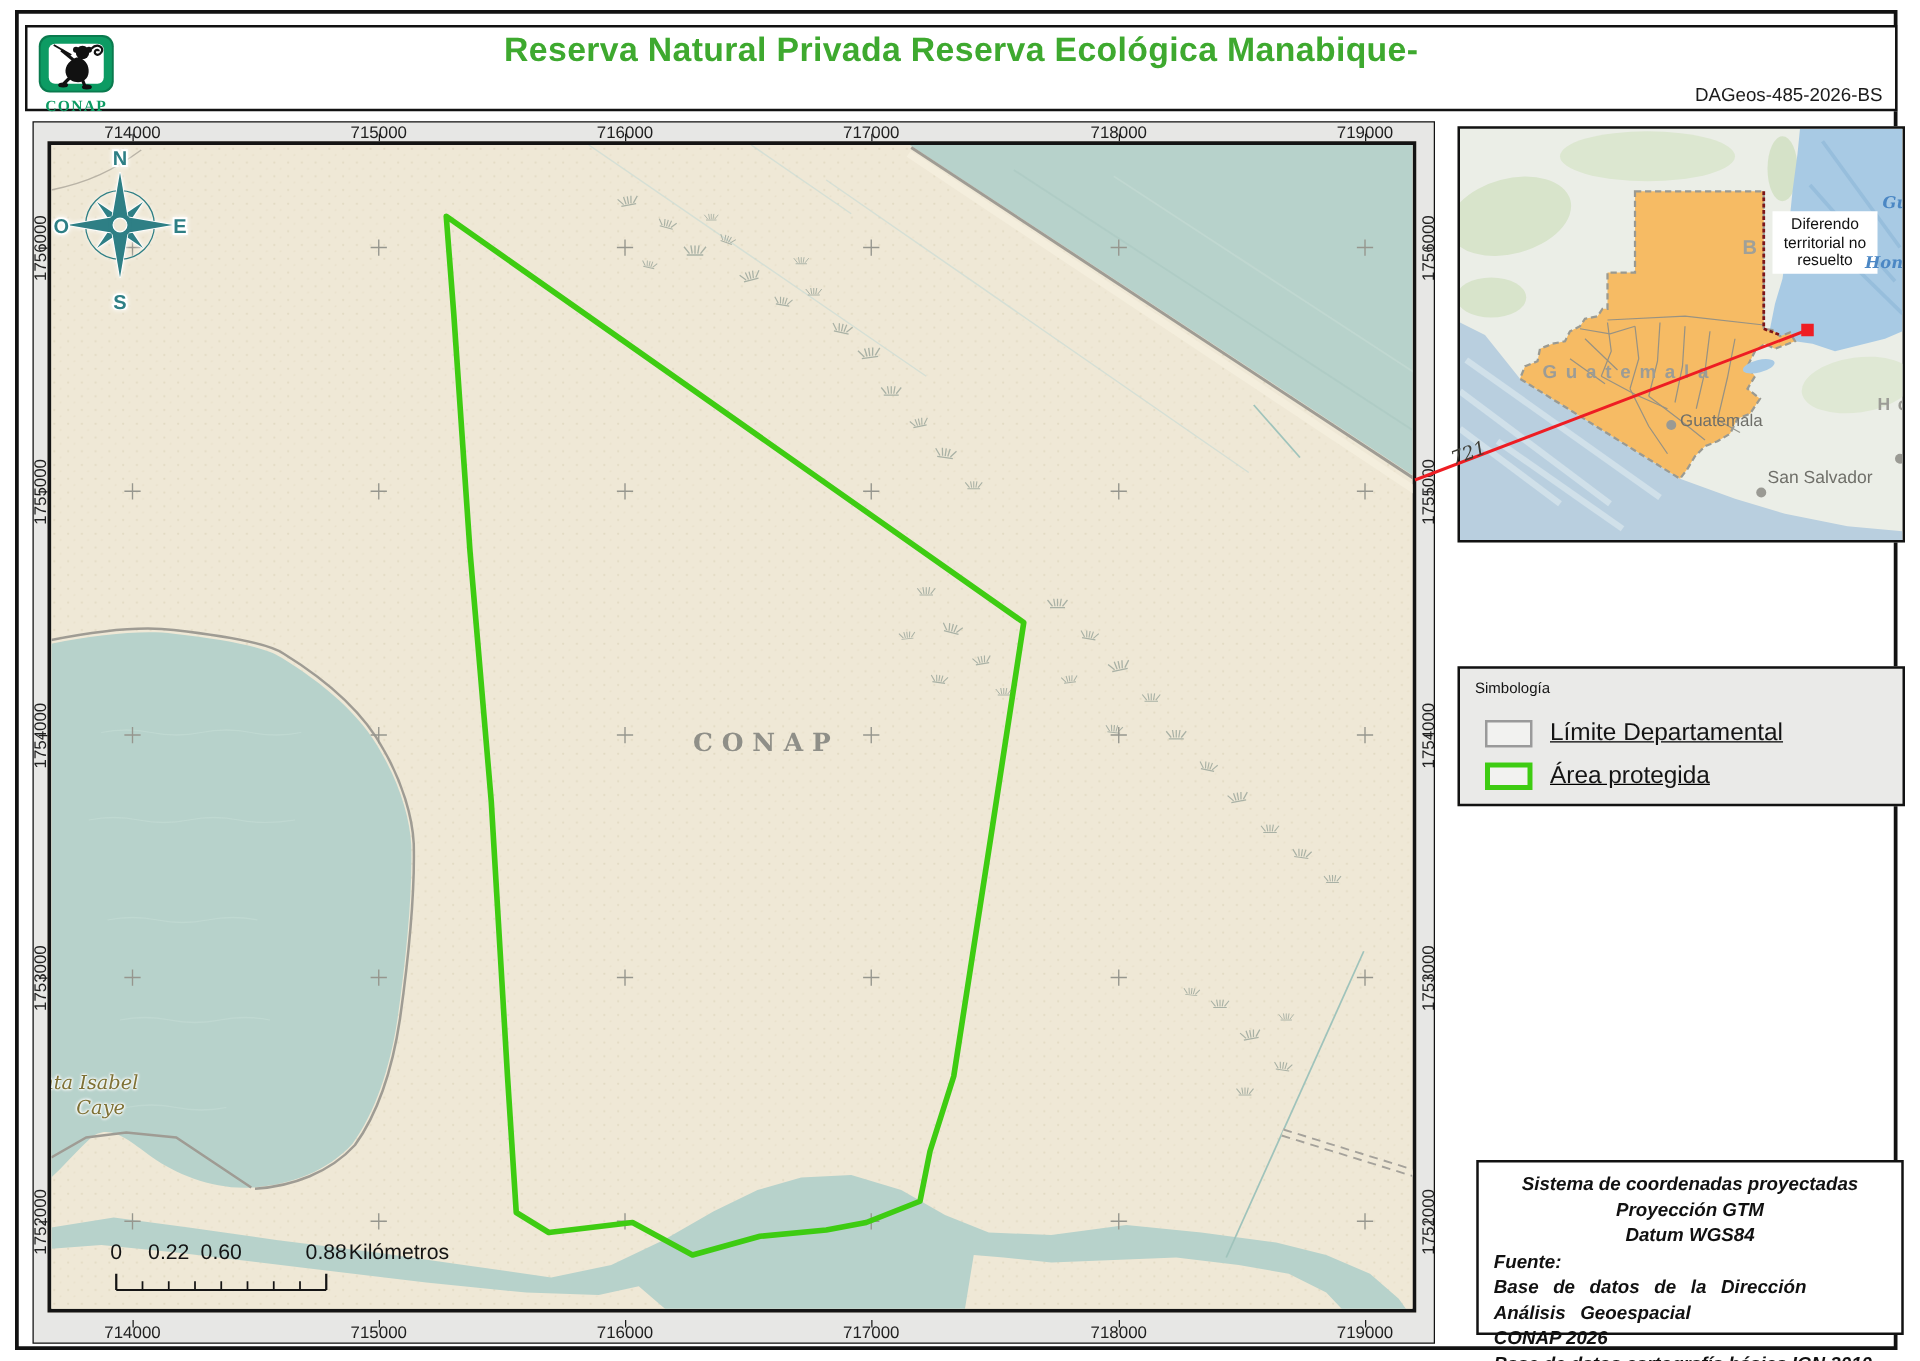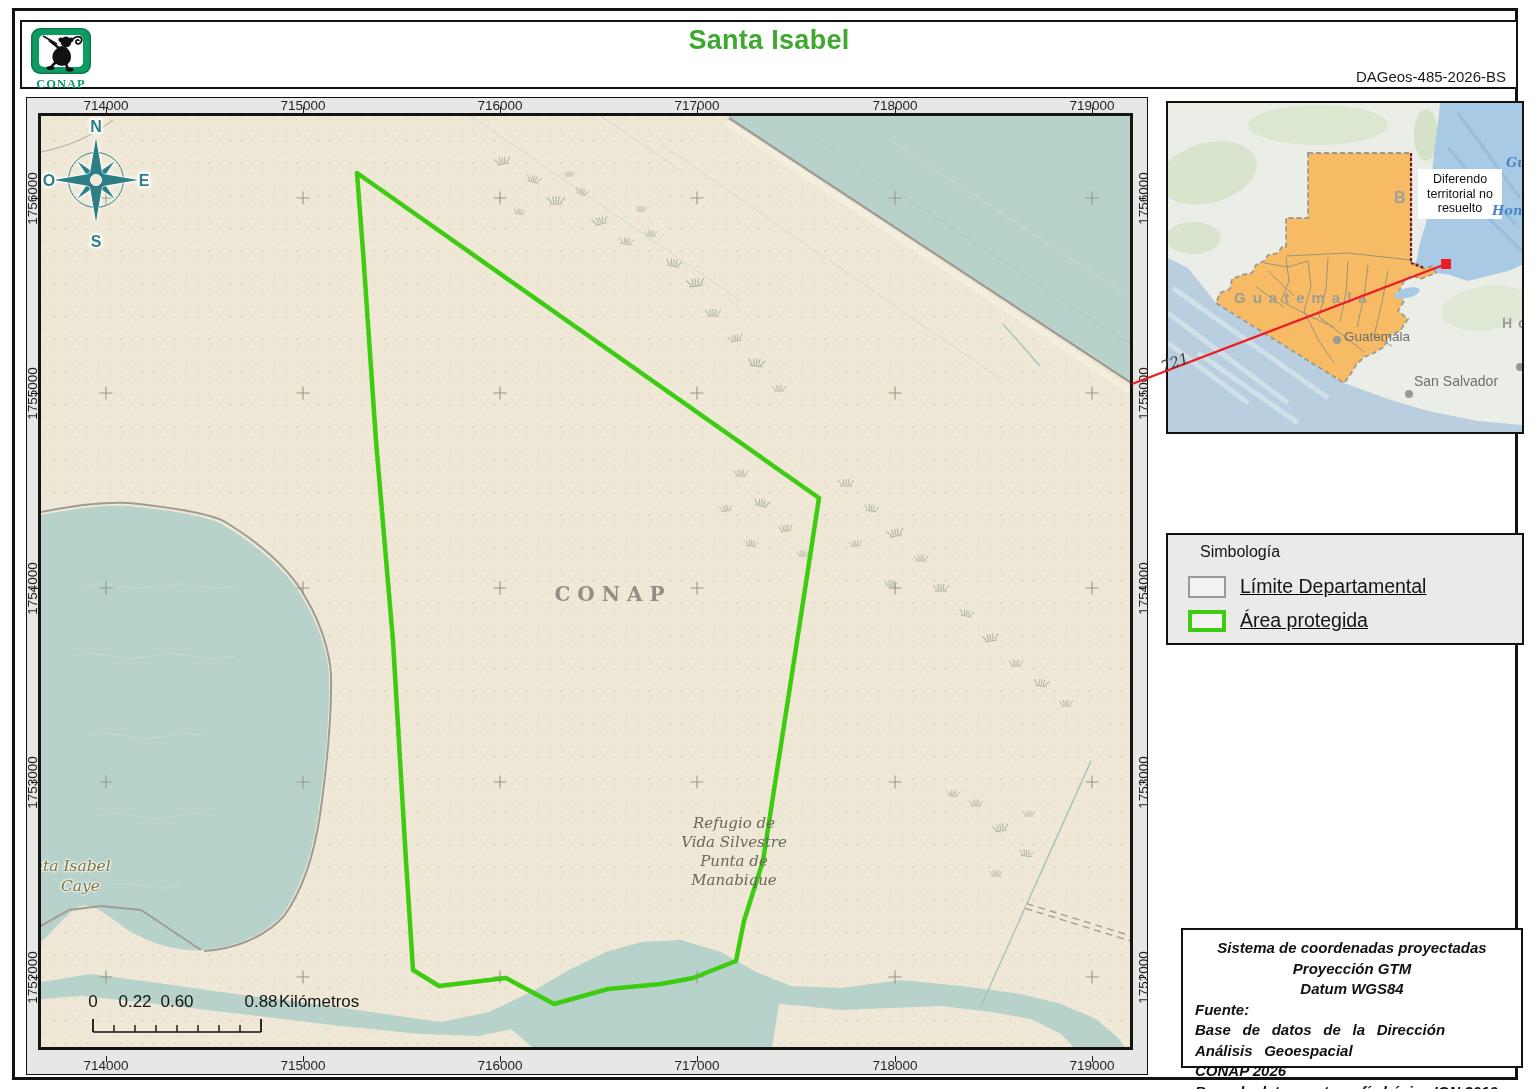--- a/index.html
+++ b/index.html
@@ -43,21 +43,21 @@
   .inset { position:absolute; left:1166px; top:101px; width:358px; height:333px; border:2px solid #121212; background:#EBEEE7; overflow:hidden; }
   .inset-note { position:absolute; left:250px; top:66px; width:84px; background:#fff; padding:3px 2px; text-align:center;
     font-size:12.5px; line-height:14.5px; color:#111; }
   .inset-country { position:absolute; left:66px; top:186px; font-size:15px; font-weight:bold; letter-spacing:7px; color:#9C9C96; white-space:nowrap; }
   .inset-city { position:absolute; font-size:13.5px; color:#6F6F69; white-space:nowrap; }
   .inset-ho { position:absolute; left:334px; top:212px; font-size:14px; font-weight:bold; letter-spacing:6px; color:#9C9C96; }
   .inset-blue { position:absolute; font-family:"DejaVu Serif",serif; font-style:italic; font-weight:bold; font-size:13px; color:#4B87C4; white-space:nowrap; }
 
   
   .legend { position:absolute; left:1166px; top:533px; width:358px; height:112px; background:#EAEAE8; border:2px solid #121212; }
-  .legend-title { position:absolute; left:32px; top:8px; font-size:16px; color:#141414; }
+  .legend-title { position:absolute; left:12px; top:8px; font-size:12px; color:#141414; }
   .legend-row { position:absolute; left:20px; display:flex; align-items:center;text-decoration:underline; }
   .legend-row .swatch { width:38px; height:22px; margin-right:14px; background:#F2F2F0; }
   .swatch-gray { border:2.5px solid #9A9A9A; }
   .swatch-green { border:4px solid #3ECC12; }
   .legend-row .lab { font-size:19.5px; color:#141414; }
 
   
   .credits { position:absolute; left:1181px; top:928px; width:342px; height:140px; background:#fff; border:2px solid #121212;
     padding:8px 12px 0 12px; font-size:15px; font-weight:bold; font-style:italic; line-height:20.5px; color:#111; }
   .credits .c { text-align:center; }
@@ -87,21 +87,21 @@
           <path d="M30,22 L19,13" stroke="#111" stroke-width="2.4" fill="none"></path>
           <path d="M13,9 L27,17" stroke="#111" stroke-width="1.6" fill="none"></path>
           <path d="M26,35 l-5,5 M36,37 l2,5" stroke="#111" stroke-width="2.6" fill="none"></path>
           <ellipse cx="20.5" cy="41" rx="4" ry="2"></ellipse>
           <ellipse cx="39.5" cy="42.5" rx="4" ry="2"></ellipse>
         </g>
       </svg>
       <div class="logo-caption">CONAP</div>
     </div>
     <div class="title">
-      <div>Santa Isabel</div>
+      <div>Reserva Natural Privada Reserva Ecológica Manabique-</div>
     </div>
     <div class="doc-id">DAGeos-485-2026-BS</div>
   </div>
 
   <div class="map-block" id="mapBlock">
     <div class="map-scene">
       <svg width="1095" height="937" viewBox="0 0 1095 937">
         <defs>
           <pattern id="speck" width="11" height="11" patternUnits="userSpaceOnUse">
             <circle cx="2.5" cy="3" r="0.9" fill="#DBD2B8" opacity="0.6"></circle>
@@ -232,26 +232,20 @@
             <path d="M1044.5,277 H1057.5 M1051,270.5 V283.5"></path>
             <path d="M1044.5,472 H1057.5 M1051,465.5 V478.5"></path>
             <path d="M1044.5,666 H1057.5 M1051,659.5 V672.5"></path>
             <path d="M1044.5,861 H1057.5 M1051,854.5 V867.5"></path>
           </g>
 
         <polygon points="316,57 778,382 753,545 722,745 703,805 695,845 652,862 620,868 567,873 513,888 465,862 398,870 372,854 365,745 352,525 335,325 322,135" fill="none" stroke="#3ECC12" stroke-width="4.5" stroke-linejoin="round"></polygon>
       </svg>
 
       <div class="map-label-izabal">CONAP</div>
-      <div class="map-label-refuge">
-        <div>Refugio de</div>
-        <div>Vida Silvestre</div>
-        <div>Punta de</div>
-        <div>Manabique</div>
-      </div>
       <div class="map-label-caye">
         <div>nta Isabel</div>
         <div class="l2">Caye</div>
       </div>
 
       <svg class="compass" viewBox="0 0 110 132">
         <circle cx="55" cy="64" r="27.5" fill="none" stroke="#2E7F85" stroke-width="1"></circle>
         <g fill="#2E7F85" stroke="#fff" stroke-width="1.4" paint-order="stroke">
           <g transform="rotate(45 55 64)">
             <polygon points="55,38 59,59 55,64 51,59"></polygon>

